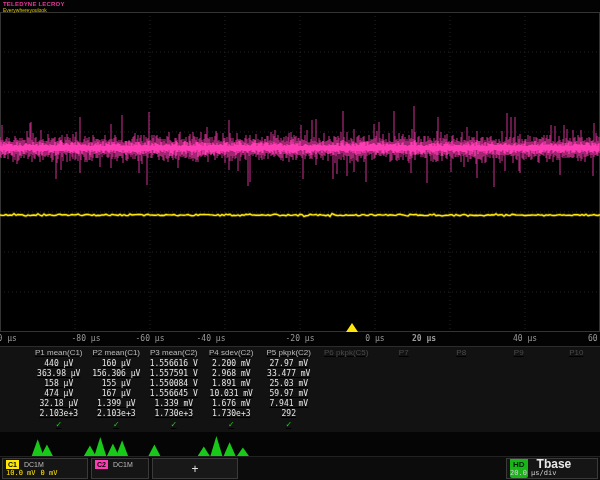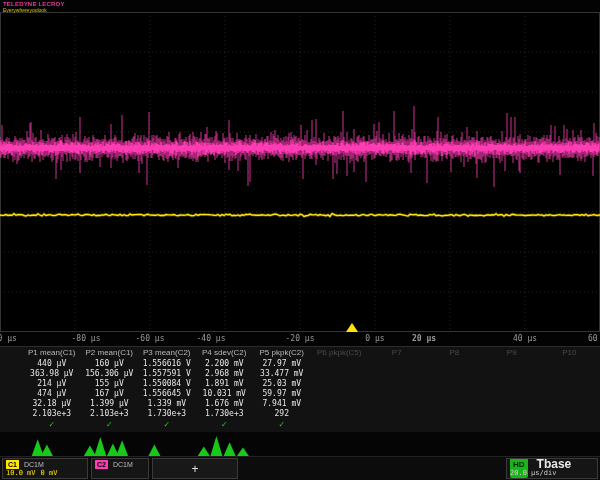--- a/index.html
+++ b/index.html
@@ -17,21 +17,21 @@
   #time-axis{position:absolute;top:332px;left:0;width:600px;height:14px;overflow:hidden;}
   #time-axis span{
     position:absolute;top:2px;transform:translateX(-50%);white-space:nowrap;
     font-family:"DejaVu Sans Mono",monospace;font-size:8px;color:#9a9a9a;
   }
   
   #measure-table{
     position:absolute;top:346px;left:0;width:600px;height:86px;
     background:#121212;border-top:1px solid #2c2c2c;
   }
-  .trow{display:flex;padding-left:23px;height:10px;}
+  .trow{display:flex;padding-left:30px;height:10px;text-decoration:underline;}
   .trow.thead{height:12px;}
   .tcell{
     width:57.5px;flex:0 0 57.5px;text-align:center;overflow:hidden;white-space:nowrap;
     font-family:"DejaVu Sans Mono",monospace;font-size:8px;line-height:10px;
   }
   .thead .tcell{font-family:"Liberation Sans",sans-serif;font-size:8px;line-height:12px;}
   .tcell.on{color:#b8b8b8;}
   .tcell.off{color:#4a4a4a;}
   .tcell.val{color:#e6e6e6;}
   .tcell.stat{color:#22cc22;font-size:9px;font-weight:bold;line-height:11px;}
@@ -149,21 +149,21 @@
         <span class="tcell val">1.557591 V</span>
         <span class="tcell val">2.968 mV</span>
         <span class="tcell val">33.477 mV</span>
         <span class="tcell val"></span>
         <span class="tcell val"></span>
         <span class="tcell val"></span>
         <span class="tcell val"></span>
         <span class="tcell val"></span>
       </div>
       <div class="trow">
-        <span class="tcell val">214 µV</span>
+        <span class="tcell val">158 µV</span>
         <span class="tcell val">155 µV</span>
         <span class="tcell val">1.550084 V</span>
         <span class="tcell val">1.891 mV</span>
         <span class="tcell val">25.03 mV</span>
         <span class="tcell val"></span>
         <span class="tcell val"></span>
         <span class="tcell val"></span>
         <span class="tcell val"></span>
         <span class="tcell val"></span>
       </div>

